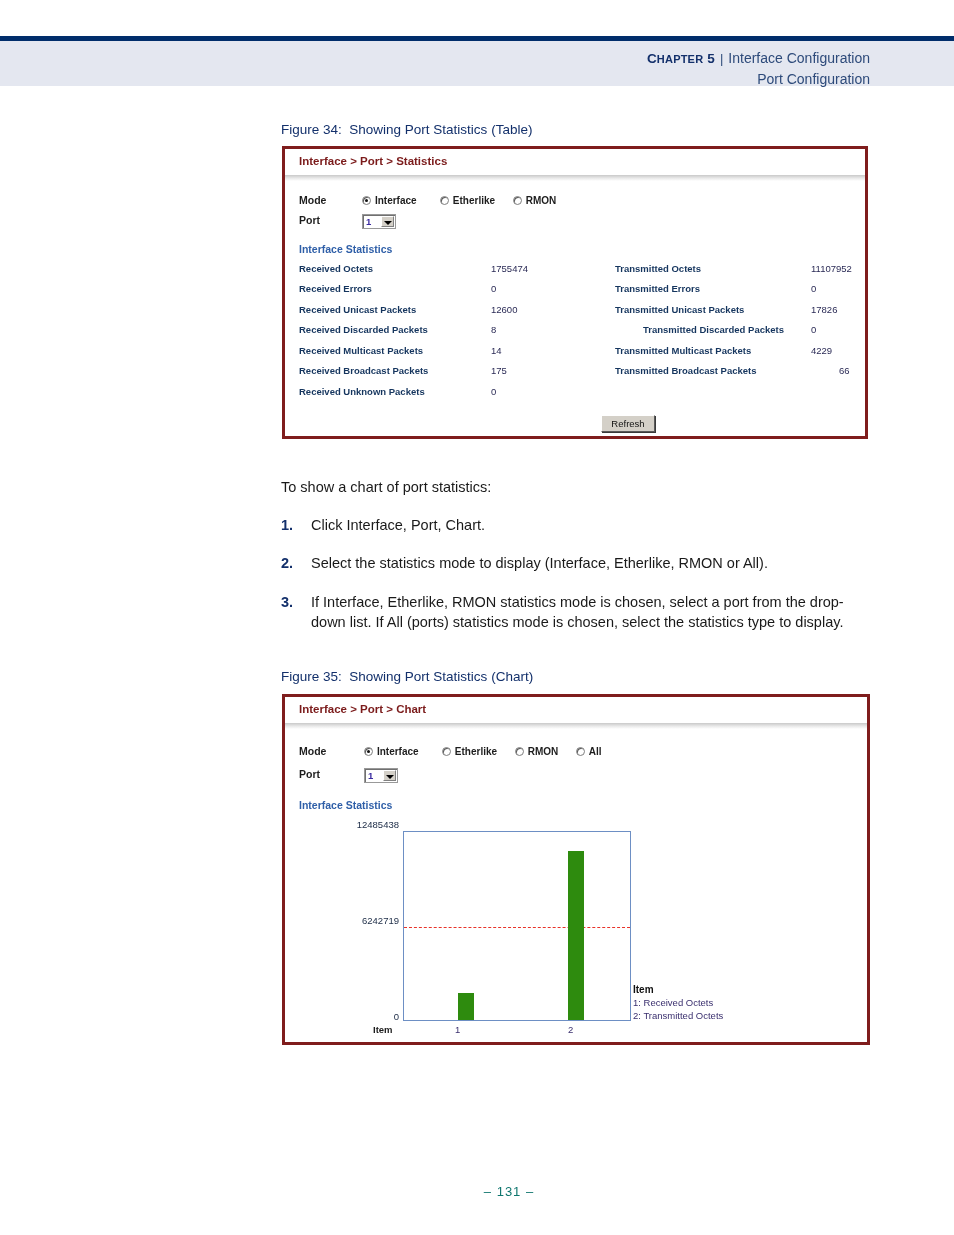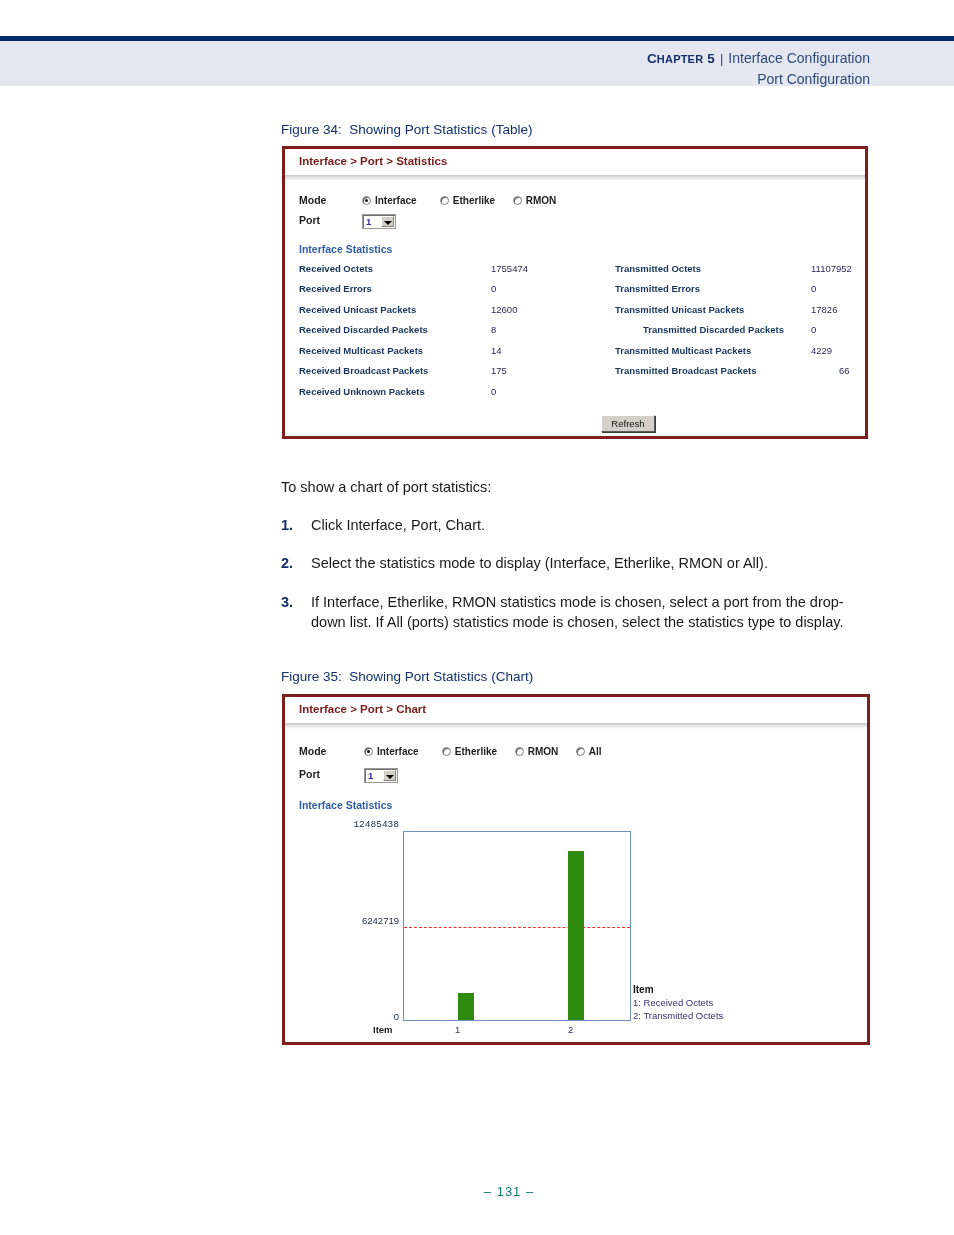--- a/index.html
+++ b/index.html
@@ -443,21 +443,21 @@
   <div class="form-row" style="left:14px; top:71px;">
     <span class="form-label" style="width:62px;">Port</span>
     <span class="select">
       <span class="sel-val">1</span>
       <span class="sel-arrow"></span>
     </span>
   </div>
 
   <div class="section-head" style="left:14px; top:102px;">Interface Statistics</div>
 
-  <div class="axis-tick-label" style="left:28px; top:122px; width:86px;font-family:Liberation Mono, monospace;">12485438</div>
+  <div class="axis-tick-label" style="left:28px; top:122px; width:86px;">12485438</div>
   <div class="axis-tick-label" style="left:28px; top:218px; width:86px;">6242719</div>
   <div class="axis-tick-label" style="left:28px; top:314px; width:86px;">0</div>
 
   <div class="chart-area" style="left:118px; top:134px; width:228px; height:190px;">
 
     <div class="gridline" style="top:95px;"></div>
 
     <div class="chart-bar" style="left:54px; height:26.7px;"></div>
 
     <div class="chart-bar" style="left:164px; height:169px;"></div>

